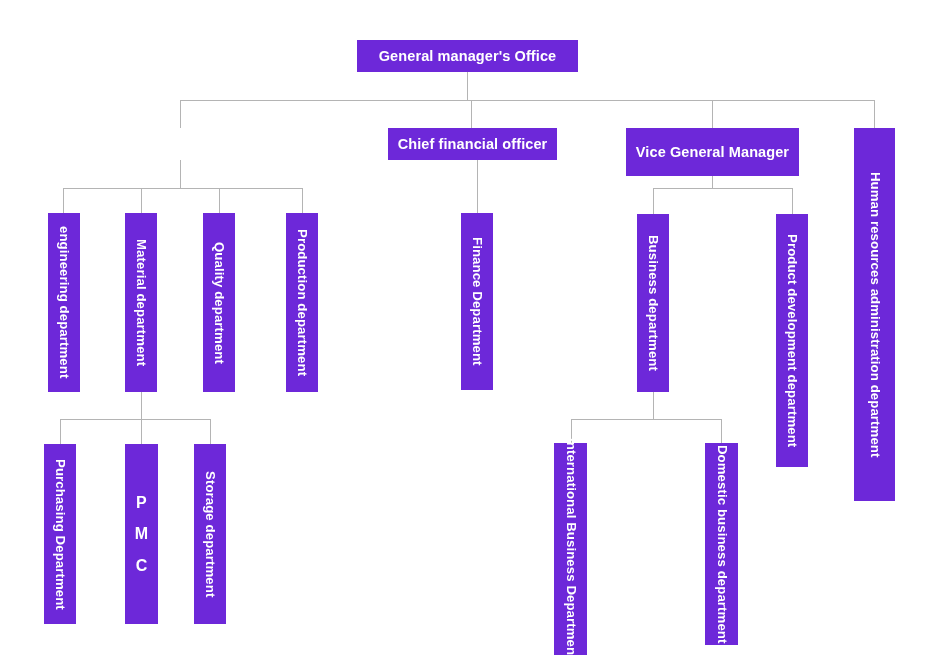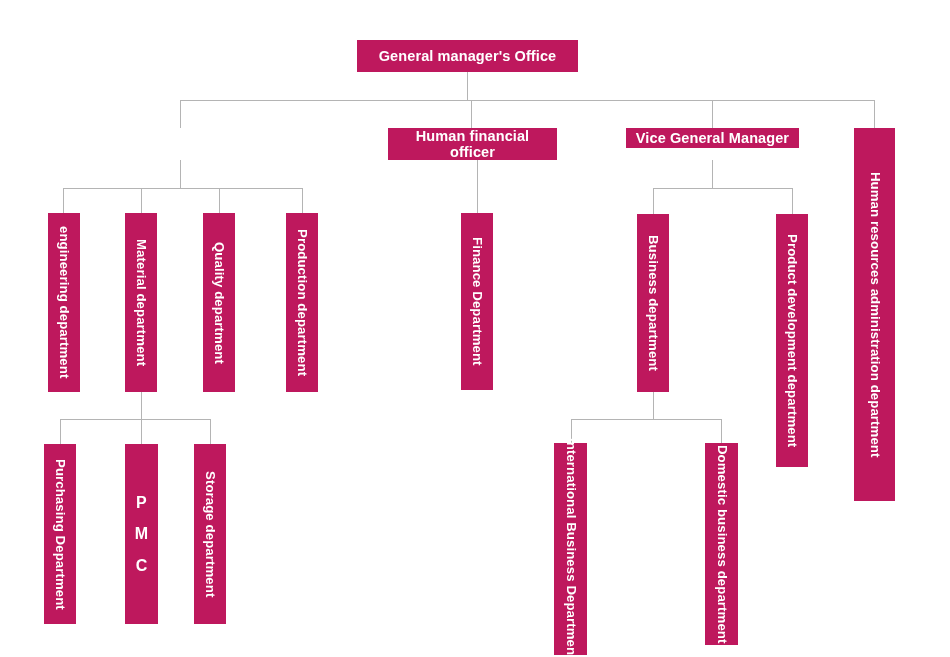--- a/index.html
+++ b/index.html
@@ -12,21 +12,21 @@
   }
   #org-chart {
     position: relative;
     width: 950px;
     height: 657px;
     background: #ffffff;
     overflow: hidden;
   }
   .node {
     position: absolute;
-    background: #be185d;
+    background: #6d28d9;
     color: #ffffff;
     box-sizing: border-box;
     display: flex;
     align-items: center;
     justify-content: center;
     text-align: center;
     line-height: 1.12;
     letter-spacing: 0.1px;
   }
   .node .label {
@@ -104,24 +104,24 @@
   <div class="line h" style="left:571px; top:419px; width:151px;"></div>
   <div class="line v" style="left:571px; top:419px; height:24px;"></div>
   <div class="line v" style="left:721px; top:419px; height:24px;"></div>
 
   <div class="node horiz" style="left:357px; top:40px; width:221px; height:32px;">
     <span class="label">General manager's Office</span>
   </div>
 
 
   <div class="node horiz" style="left:388px; top:128px; width:169px; height:32px;">
-    <span class="label">Human financial officer</span>
+    <span class="label">Chief financial officer</span>
   </div>
 
-  <div class="node horiz" style="left:626px; top:128px; width:173px; height:20px;">
+  <div class="node horiz" style="left:626px; top:128px; width:173px; height:48px;">
     <span class="label">Vice General Manager</span>
   </div>
 
   <div class="node vert" style="left:854px; top:128px; width:41px; height:373px;">
     <span class="label">Human resources administration department</span>
   </div>
 
   <div class="node vert" style="left:48px; top:213px; width:32px; height:179px;">
     <span class="label">engineering department</span>
   </div>

